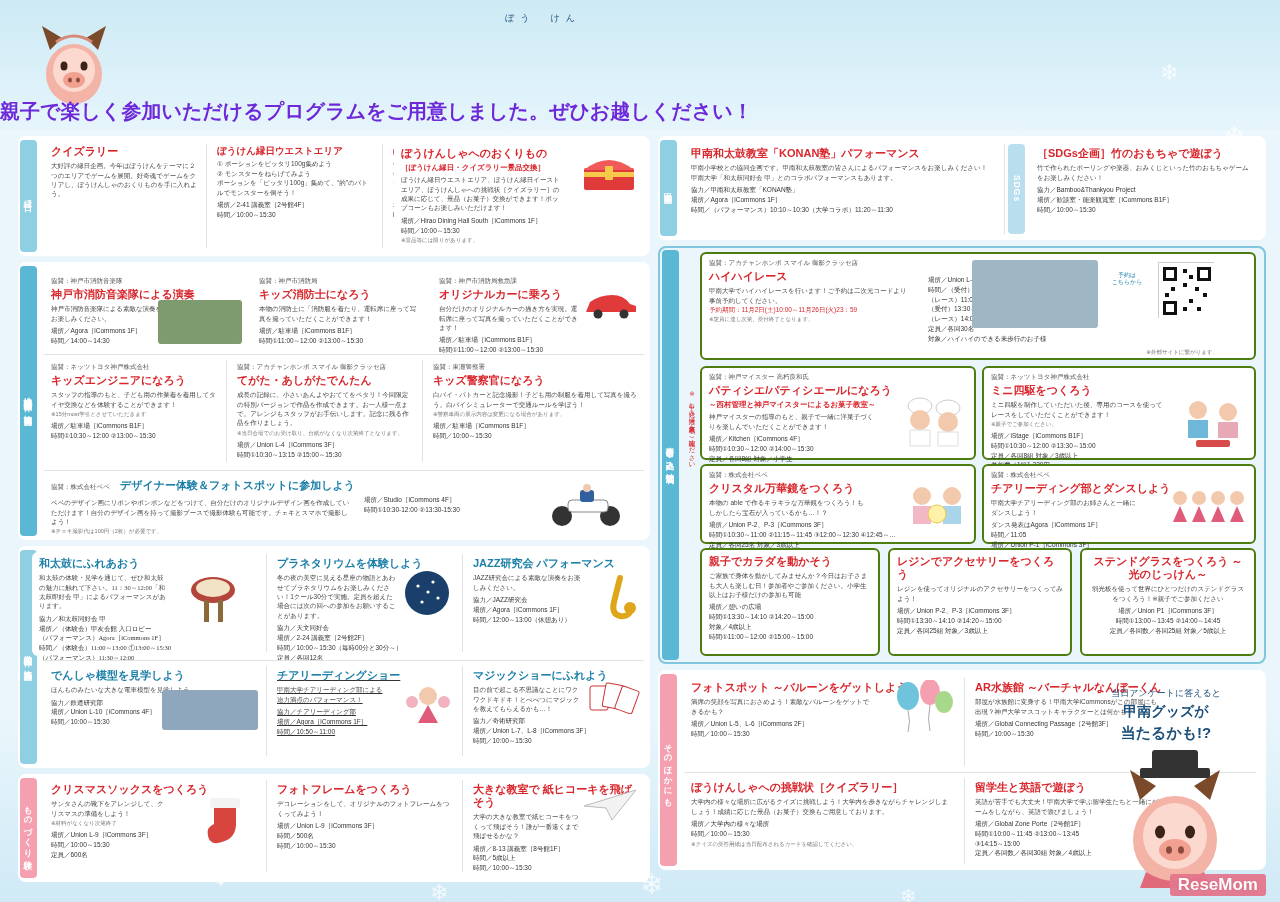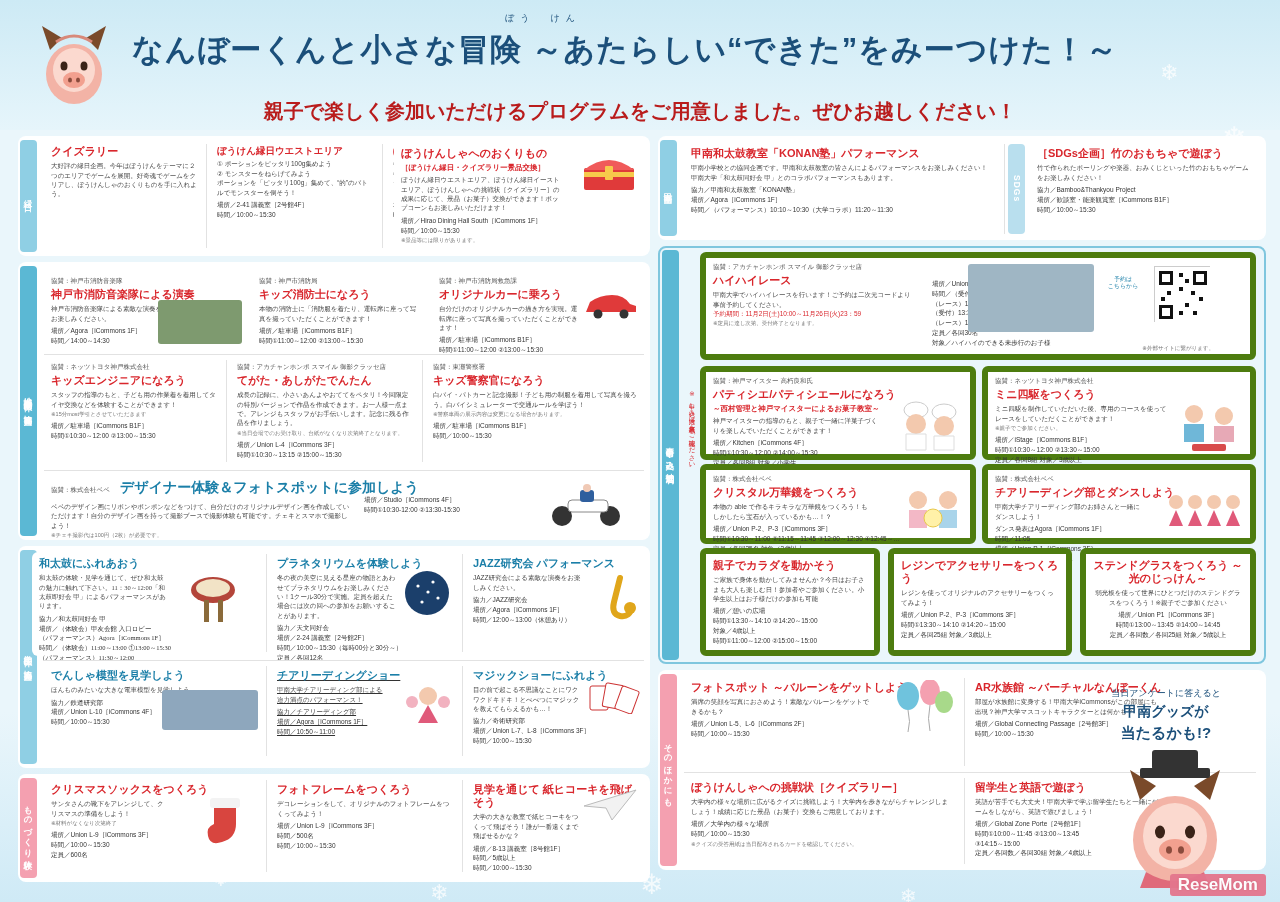--- a/index.html
+++ b/index.html
@@ -43,40 +43,40 @@
   .free-badge {
     position:absolute; right:26px; top:22px; width:84px; height:84px;
     border-radius:50%; background:#d9262c; color:#fff;
     display:flex; flex-direction:column; align-items:center; justify-content:center;
     text-align:center; line-height:1.25;
   }
   .free-badge .l1 { font-size:11px; font-weight:bold; }
   .free-badge .l2 { font-size:15px; font-weight:bold; }
   .free-badge .l3 { font-size:5.5px; margin-top:2px; }
   .subtitle {
-    position:absolute; left:0; top:98px; width:1280px; text-align:center;
-    font-size:20px; font-weight:bold; color:#b91c1c;
+    position:absolute; left:0; top:98px; width:1280px; 
+    font-size:20px; font-weight:bold; color:#6d28d9;
   }
   
   .panel {
     position:absolute; background:#fff; border-radius:8px;
   }
   .panel.blue { background:#eaf6fb; }
   .sidetab {
     position:absolute; width:17px; border-radius:4px;
     background:#8fcfe4; color:#fff; font-size:8.5px; font-weight:bold;
     writing-mode:vertical-rl; text-align:center;
     display:flex; align-items:center; justify-content:center;
     letter-spacing:1px; padding:4px 0;
   }
   .sidetab.dark { background:#5bb8d4; }
   .sidetab.pink { background:#f4a0b0; }
   .card {
     position:absolute; background:#fff; border-radius:6px; padding:5px 7px;
-    border:6px solid #4d7c0f;
+    border:2px solid #4d7c0f;
   }
   .card.nb { border:none; }
   .ct { font-size:11px; font-weight:bold; color:#d9262c; margin-bottom:3px; line-height:1.2; }
   .ct.blue { color:#1b7fa8; }
   .ct.sm { font-size:9.5px; }
   .sub { font-size:7.5px; color:#d9262c; font-weight:bold; margin-bottom:2px; }
   .host { font-size:6.5px; color:#555; margin-bottom:2px; }
   .body { font-size:6.5px; line-height:1.45; color:#444; }
   .meta { font-size:6.5px; line-height:1.5; color:#333; margin-top:3px; }
   .meta div { white-space:nowrap; overflow:hidden; text-overflow:ellipsis; }
@@ -122,23 +122,20 @@
     <path d="M28 44 L20 20 L40 32 Z" fill="#7a4a2a"></path>
     <path d="M76 44 L84 20 L64 32 Z" fill="#7a4a2a"></path>
     <ellipse cx="42" cy="60" rx="3.5" ry="4.5" fill="#3a2318"></ellipse>
     <ellipse cx="62" cy="60" rx="3.5" ry="4.5" fill="#3a2318"></ellipse>
     <ellipse cx="52" cy="74" rx="11" ry="8" fill="#f2a08f"></ellipse>
     <ellipse cx="48" cy="74" rx="2" ry="2.6" fill="#8a4b3c"></ellipse>
     <ellipse cx="56" cy="74" rx="2" ry="2.6" fill="#8a4b3c"></ellipse>
     <path d="M34 36 q18 -12 36 0" stroke="#d8897a" stroke-width="3" fill="none"></path>
   </svg>
   <div class="title-ruby">ぼう　けん</div>
-  <div class="title-bar">
-    <div class="title-main">なんぼーくんと小さな冒険 ～あたらしい“できた”をみーつけた！～</div>
-  </div>
 </div>
 <div class="subtitle">親子で楽しく参加いただけるプログラムをご用意しました。ぜひお越しください！</div>
 
 <div class="panel" style="left:18px; top:136px; width:632px; height:120px;"></div>
 <div class="sidetab" style="left:20px; top:140px; height:112px;">縁 日</div>
 
 <div class="card nb" style="left:44px; top:140px; width:160px; height:112px;">
   <div class="ct">クイズラリー</div>
   <div class="body">大好評の縁日企画。今年はぼうけんをテーマに２つのエリアでゲームを展開。好奇魂でゲームをクリアし、ぼうけんしゃのおくりものを手に入れよう。</div>
 </div>
@@ -257,21 +254,21 @@
   <div class="meta">
     <div>場所／駐車場［iCommons B1F］</div>
     <div>時間／10:00～15:30</div>
   </div>
 </div>
 
 <div class="divider-h" style="left:44px; top:470px; width:600px;"></div>
 
 <div class="card nb" style="left:44px; top:474px; width:600px; height:60px;">
   <div class="host" style="display:inline-block; margin-right:8px;">協賛：株式会社ベベ</div>
-  <span class="ct blue" style="display:inline-block; font-size:14px;">デザイナー体験＆フォトスポットに参加しよう</span>
+  <span class="ct blue" style="display:inline-block; font-size:11px;">デザイナー体験＆フォトスポットに参加しよう</span>
   <div class="body" style="width:300px; margin-top:3px;">ベベのデザイン画にリボンやポンポンなどをつけて、自分だけのオリジナルデザイン画を作成していただけます！自分のデザイン画を持って撮影ブースで撮影体験も可能です。チェキとスマホで撮影しよう！</div>
   <div class="note">※チェキ撮影代は100円（2枚）が必要です。</div>
   <div class="meta" style="position:absolute; right:120px; top:18px; width:160px;">
     <div>場所／Studio［iCommons 4F］</div>
     <div>時間①10:30-12:00 ②13:30-15:30</div>
   </div>
   <svg style="position:absolute; right:8px; top:6px; width:96px; height:50px;" viewBox="0 0 96 50">
     <circle cx="22" cy="36" r="10" fill="#333"></circle>
       <circle cx="70" cy="36" r="10" fill="#333"></circle>
     <rect x="28" y="20" width="40" height="12" rx="4" fill="#fff" stroke="#888"></rect>
@@ -400,21 +397,21 @@
   <div class="ct">フォトフレームをつくろう</div>
   <div class="body">デコレーションをして、オリジナルのフォトフレームをつくってみよう！</div>
   <div class="meta">
     <div>場所／Union L-9［iCommons 3F］</div>
     <div>時間／500名</div>
     <div>時間／10:00～15:30</div>
   </div>
 </div>
 <div class="divider-v" style="left:462px; top:780px; height:92px;"></div>
 <div class="card nb" style="left:466px; top:778px; width:178px; height:98px;">
-  <div class="ct">見学を通じて 紙ヒコーキを飛ばそう</div>
+  <div class="ct">大きな教室で 紙ヒコーキを飛ばそう</div>
   <div class="body" style="width:110px;">大学の大きな教室で紙ヒコーキをつくって飛ばそう！誰が一番遠くまで飛ばせるかな？</div>
   <div class="meta">
     <div>場所／8-13 講義室［8号館1F］</div>
     <div>時間／5歳以上</div>
     <div>時間／10:00～15:30</div>
   </div>
   <svg style="position:absolute; right:4px; top:10px; width:58px; height:34px;" viewBox="0 0 58 34">
     <path d="M2 18 L54 2 L30 32 L24 20 Z" fill="#f2f2f2" stroke="#bbb"></path>
   </svg>
 </div>

